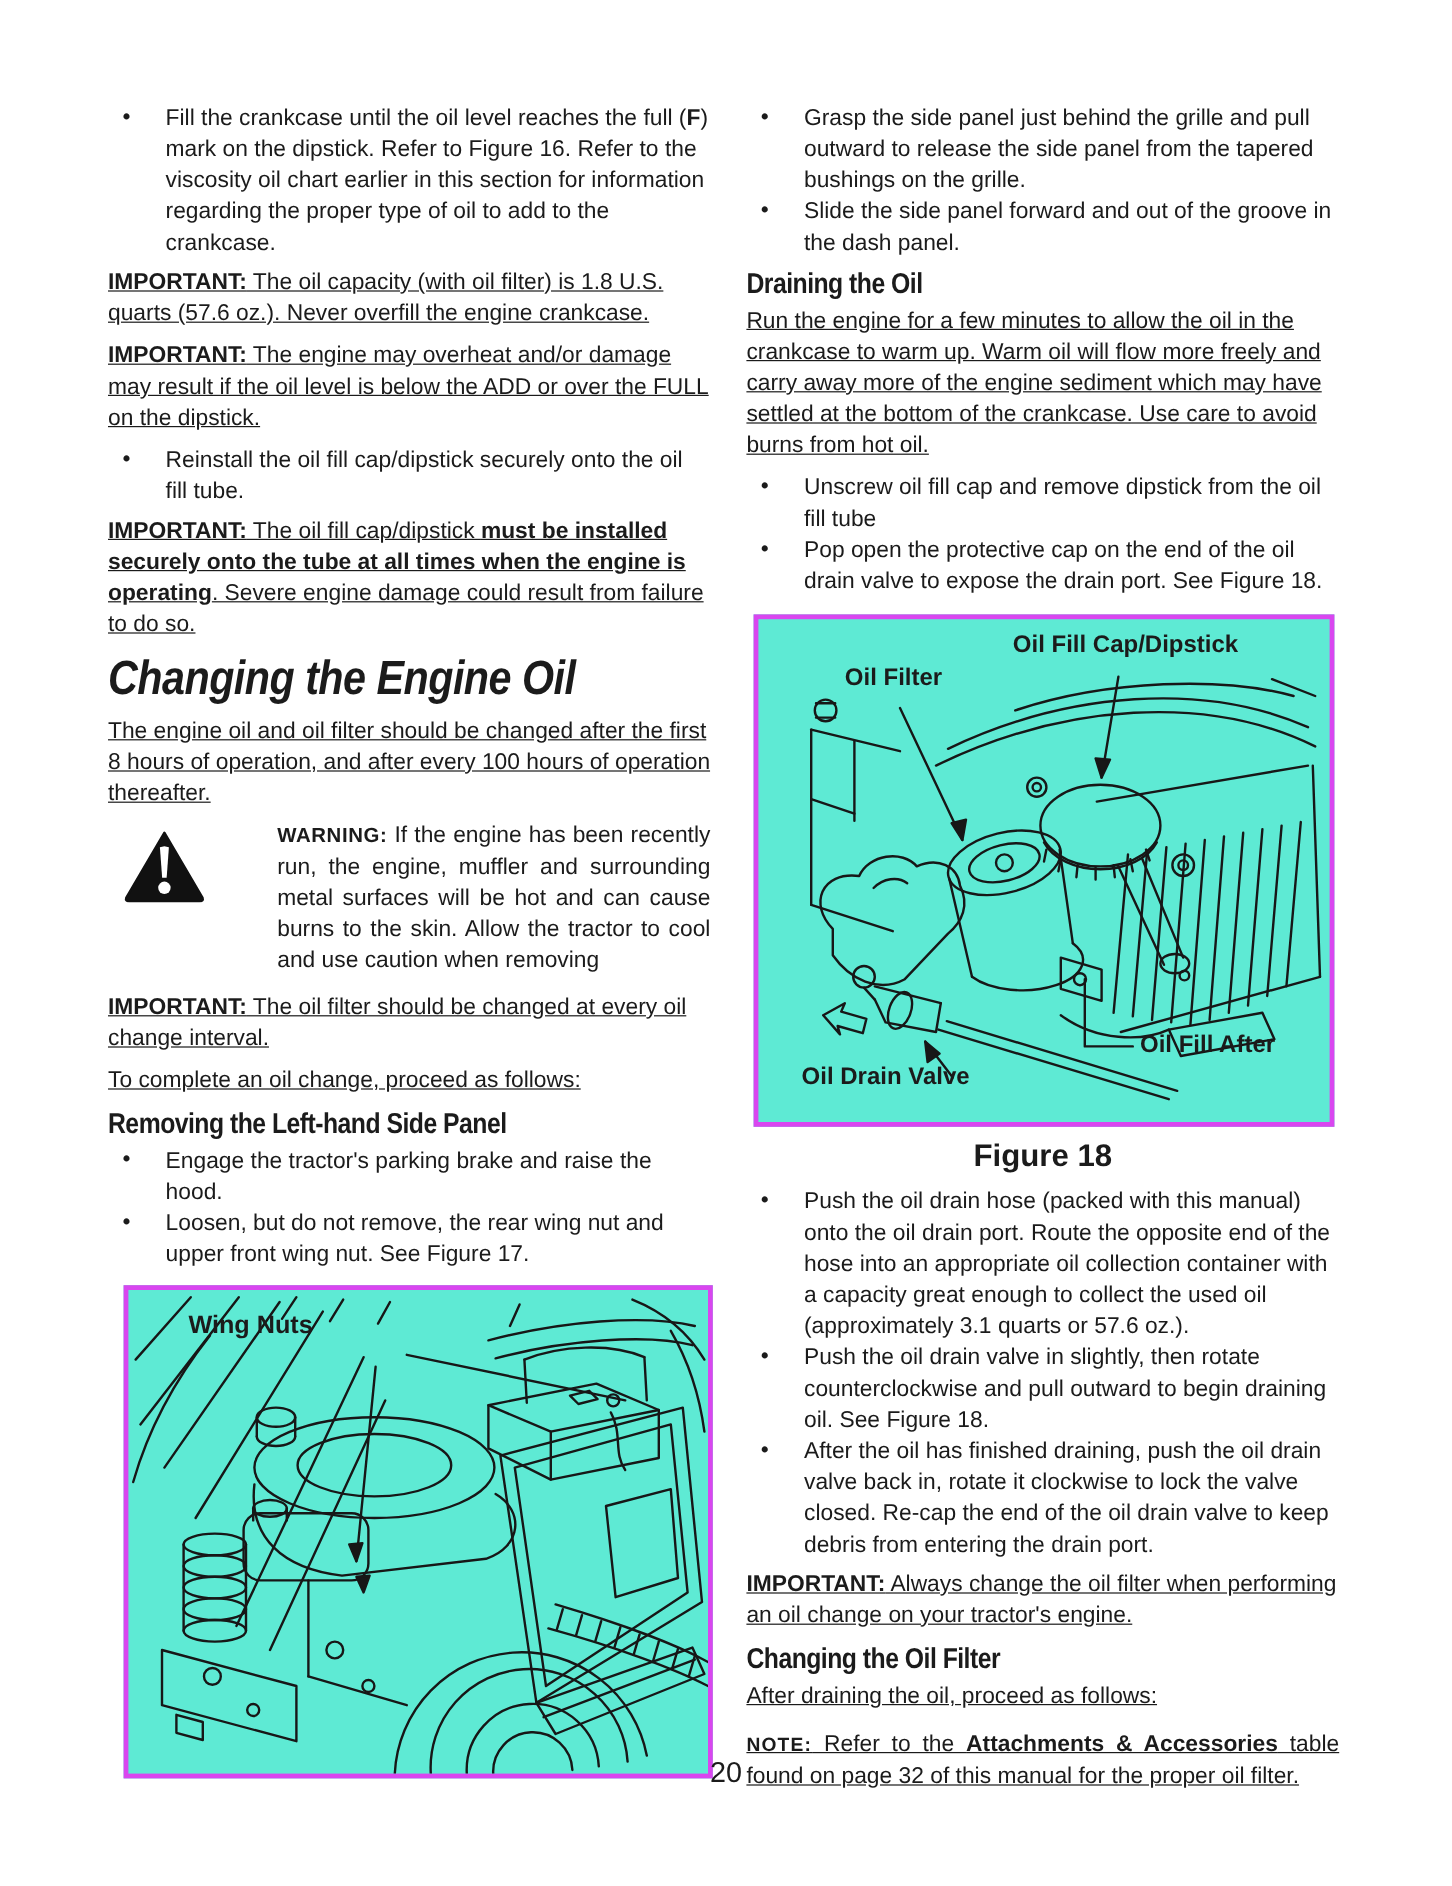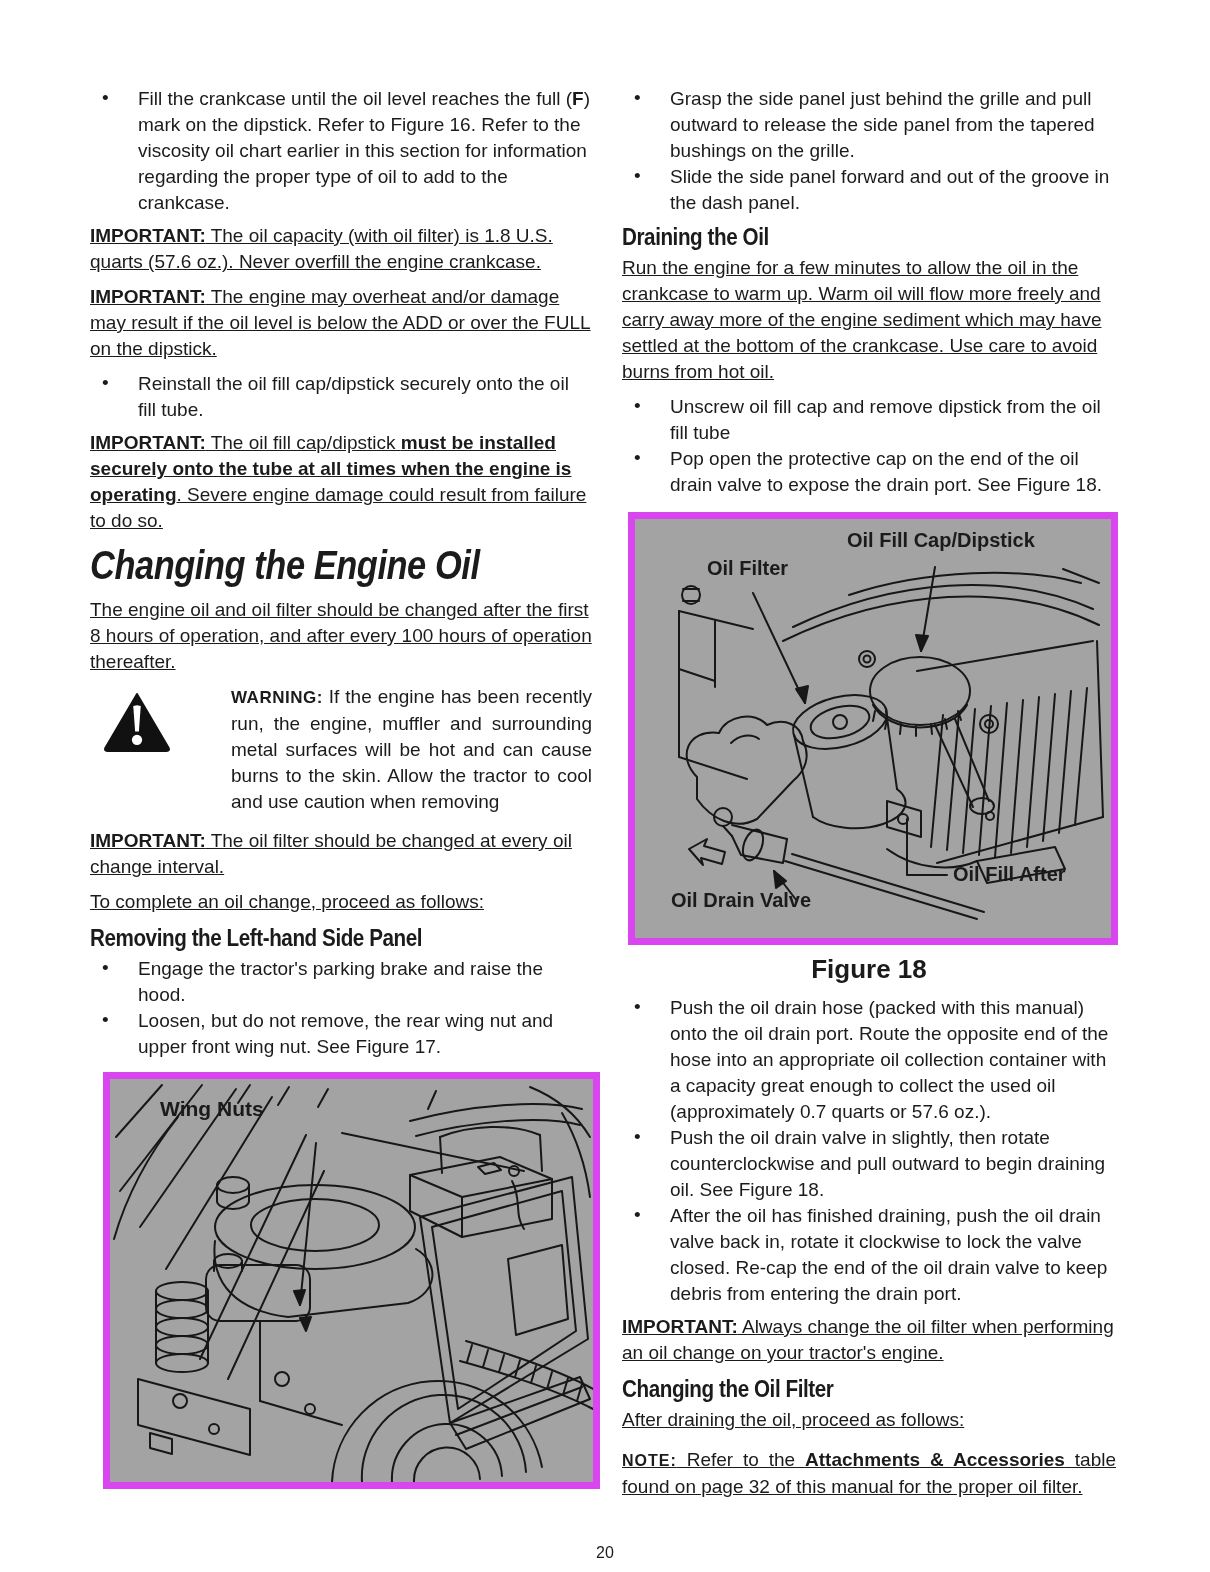--- a/index.html
+++ b/index.html
@@ -32,28 +32,28 @@
   .warn { display:flex; margin:6px 0 13px; }
   .warn-ic { flex:0 0 68px; margin:8px 0 0 13px; }
   .warn-tx { margin-left:60px; text-align:justify; font-size:19px; line-height:26px; }
   .warn-lb { font-size:17px; font-weight:bold; letter-spacing:0.5px; }
 
   .note-lb { font-size:16px; font-weight:bold; letter-spacing:1px; }
   .just { text-align:justify; }
 
   .figwrap17 { margin:12px 0 0 13px; width:489px; }
   .figwrap18 { margin:14px 0 0 6px;  width:482px; }
-  .fig { position:relative; background:#a3a3a3; border:7px solid #d946ef; }
+  .fig { position:relative; background:#5eead4; border:4px solid #d946ef; }
   .fig17 { width:483px; height:403px; }
   .fig18 { width:476px; height:419px; }
   .fig svg { position:absolute; left:0; top:0; width:100%; height:100%; }
   .flab { position:absolute; font-weight:bold; font-size:20px; white-space:nowrap; }
   .fcap { text-align:center; font-weight:bold; font-size:26px; margin:9px 0 10px; }
 
-  .pageno { position:absolute; top:1544px; left:0; width:100%; text-align:center; font-size:16px; }
+  .pageno { position:absolute; top:1464px; left:0; width:100%; text-align:center; font-size:24px; }
 </style>
 </head>
 <body>
 
 <div class="sheet">
 
   <div class="col col-l">
 
     <ul>
       <li>
@@ -327,21 +327,21 @@
         <div class="flab" style="left:72px; top:38px;">Oil Filter</div>
         <div class="flab" style="left:318px; top:344px;">Oil Fill After</div>
         <div class="flab" style="left:36px; top:370px;">Oil Drain Valve</div>
       </div>
       <div class="fcap">Figure 18</div>
     </div>
 
     <ul style="margin-top:6px;">
       <li>
         <span class="mk">•</span>
-        <span>Push the oil drain hose (packed with this manual) onto the oil drain port. Route the opposite end of the hose into an appropriate oil collection container with a capacity great enough to collect the used oil (approximately 0.7 quarts or 57.6 oz.).</span>
+        <span>Push the oil drain hose (packed with this manual) onto the oil drain port. Route the opposite end of the hose into an appropriate oil collection container with a capacity great enough to collect the used oil (approximately 3.1 quarts or 57.6 oz.).</span>
       </li>
       <li>
         <span class="mk">•</span>
         <span>Push the oil drain valve in slightly, then rotate counterclockwise and pull outward to begin draining oil. See Figure 18.</span>
       </li>
       <li>
         <span class="mk">•</span>
         <span>After the oil has finished draining, push the oil drain valve back in, rotate it clockwise to lock the valve closed. Re-cap the end of the oil drain valve to keep debris from entering the drain port.</span>
       </li>
     </ul>

